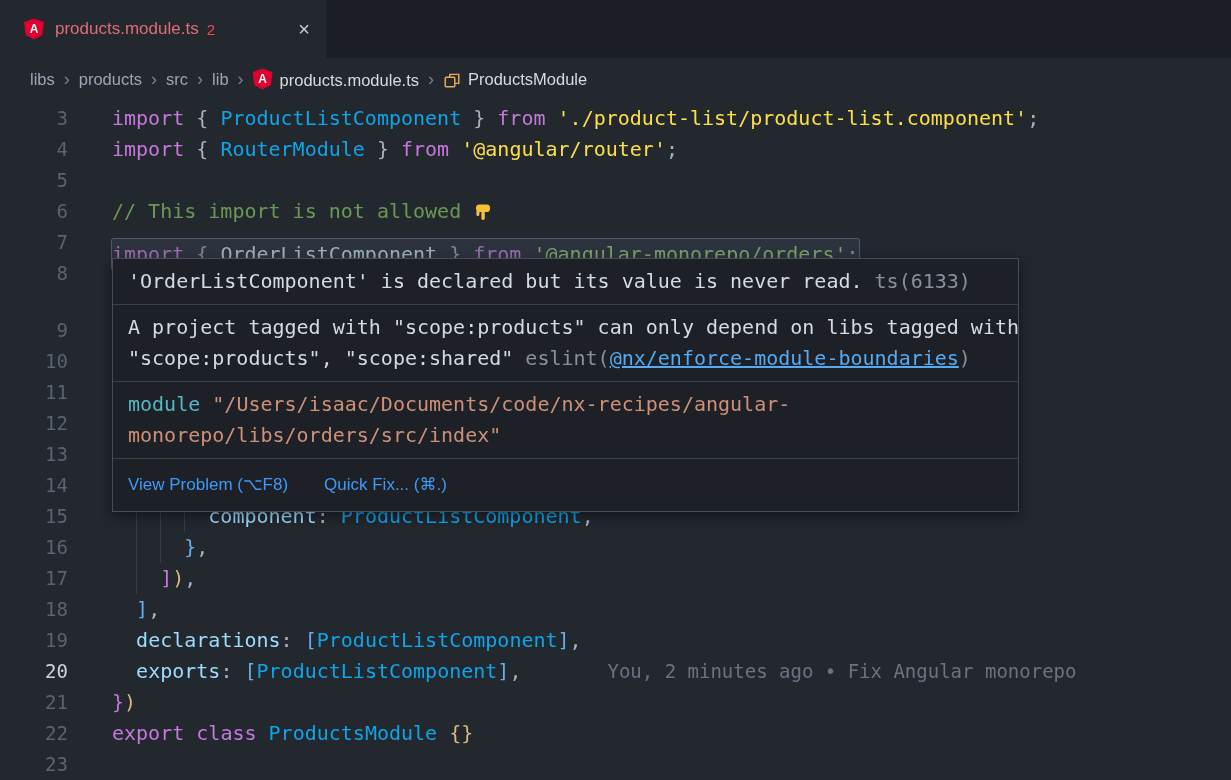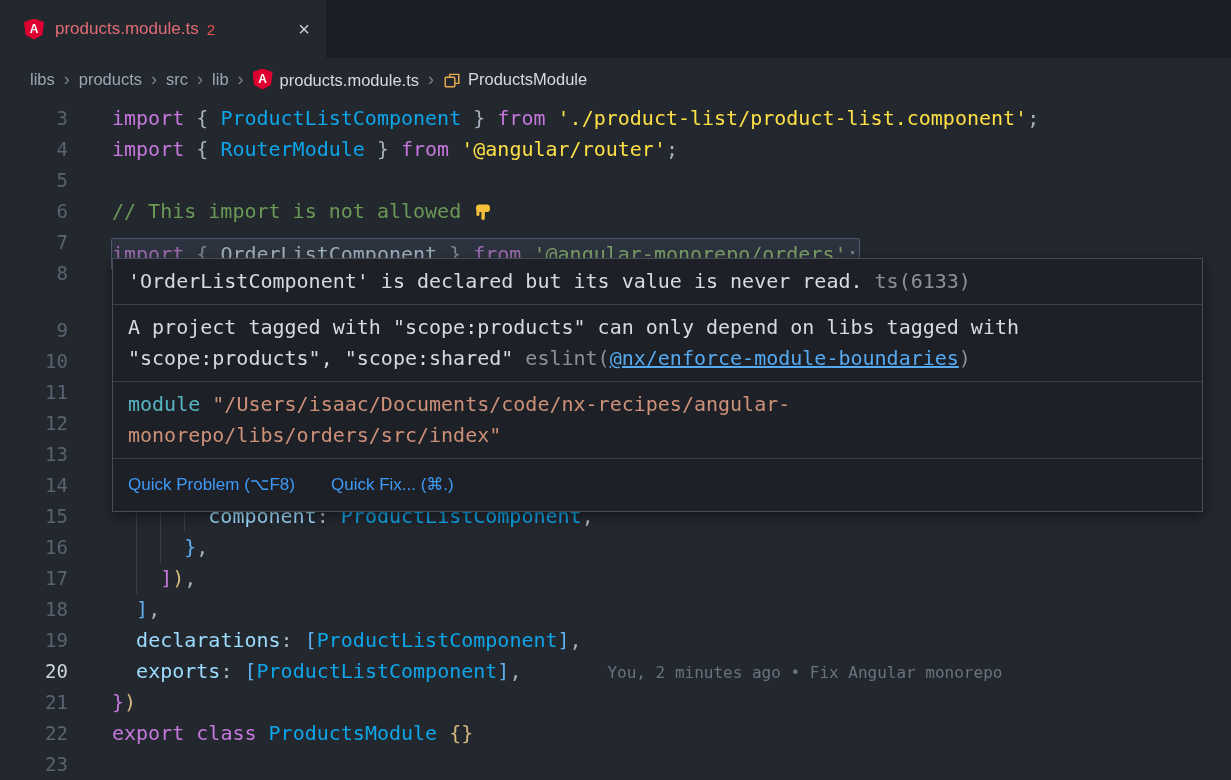--- a/index.html
+++ b/index.html
@@ -70,24 +70,24 @@
   .error-line{
     background:rgba(101,121,148,.16);
     box-shadow:0 0 0 1px rgba(113,132,162,.55);
     border-radius:2px;
     text-decoration:underline wavy #e1555e;
     text-decoration-thickness:1.2px;
     text-underline-offset:5px;
     text-decoration-skip-ink:none;
     margin-top:12px;
   }
-  .blame{color:#6b7280;margin-left:86px;font-size:16px;}
+  .blame{color:#6b7280;margin-left:86px;font-size:19px;}
   
   .hover-popup{
-    position:absolute;left:112px;top:158px;width:1091px;box-sizing:border-box;
+    position:absolute;left:112px;top:158px;width:907px;box-sizing:border-box;
     background:#1d2127;border:1px solid #474d57;
     box-shadow:0 4px 12px rgba(0,0,0,.45);
     z-index:5;
   }
   .hv-section{padding:7px 15px;border-bottom:1px solid #3a3f48;}
   .hv-line{line-height:31px;white-space:pre;}
   .hv-text{color:#d6dae1}
   .hv-dim{color:#8b919c}
   .hv-link{color:#55aaf2;text-decoration:underline;cursor:pointer;}
   .hv-kw{color:#56b6c2}
@@ -181,17 +181,17 @@
       </div>
       <div class="hv-section">
         <div class="hv-line" style="font-family: &quot;DejaVu Sans Mono&quot;, &quot;Liberation Mono&quot;, monospace;"><span class="hv-text">A project tagged with "scope:products" can only depend on libs tagged with</span></div>
         <div class="hv-line" style="font-family: &quot;DejaVu Sans Mono&quot;, &quot;Liberation Mono&quot;, monospace;"><span class="hv-text">"scope:products", "scope:shared" </span><span class="hv-dim">eslint(</span><span class="hv-link">@nx/enforce-module-boundaries</span><span class="hv-dim">)</span></div>
       </div>
       <div class="hv-section">
         <div class="hv-line" style="font-family: &quot;DejaVu Sans Mono&quot;, &quot;Liberation Mono&quot;, monospace;"><span class="hv-kw">module</span><span class="hv-text"> </span><span class="hv-path">"/Users/isaac/Documents/code/nx-recipes/angular-</span></div>
         <div class="hv-line" style="font-family: &quot;DejaVu Sans Mono&quot;, &quot;Liberation Mono&quot;, monospace;"><span class="hv-path">monorepo/libs/orders/src/index"</span></div>
       </div>
       <div class="hv-actions">
-        <span class="hv-action">Quick Problem (⌥F8)</span>
+        <span class="hv-action">View Problem (⌥F8)</span>
         <span class="hv-action">Quick Fix... (⌘.)</span>
       </div>
     </div>
 </div>
 
 </body></html>

